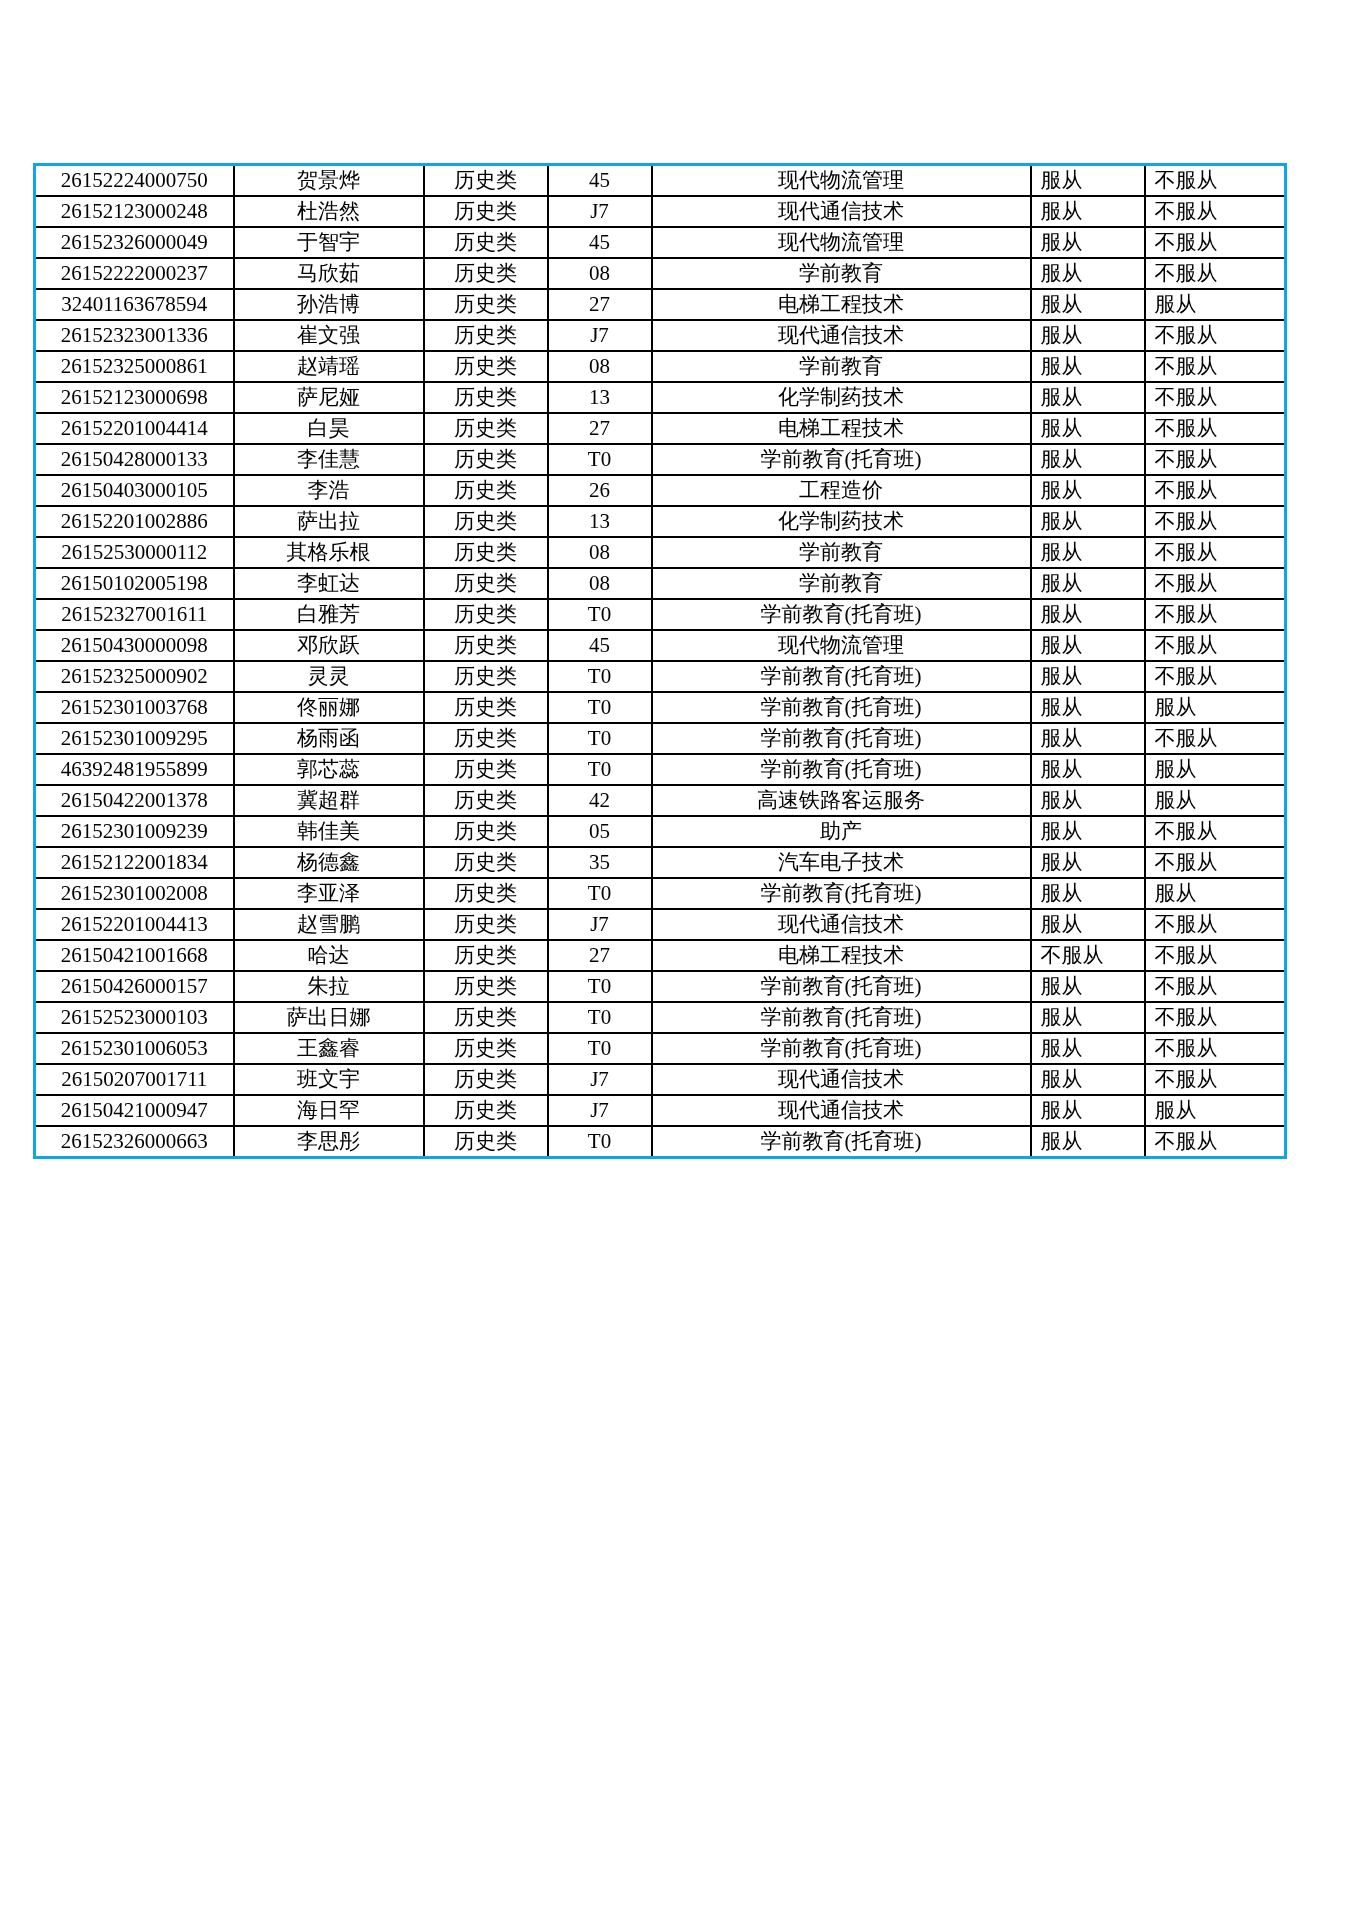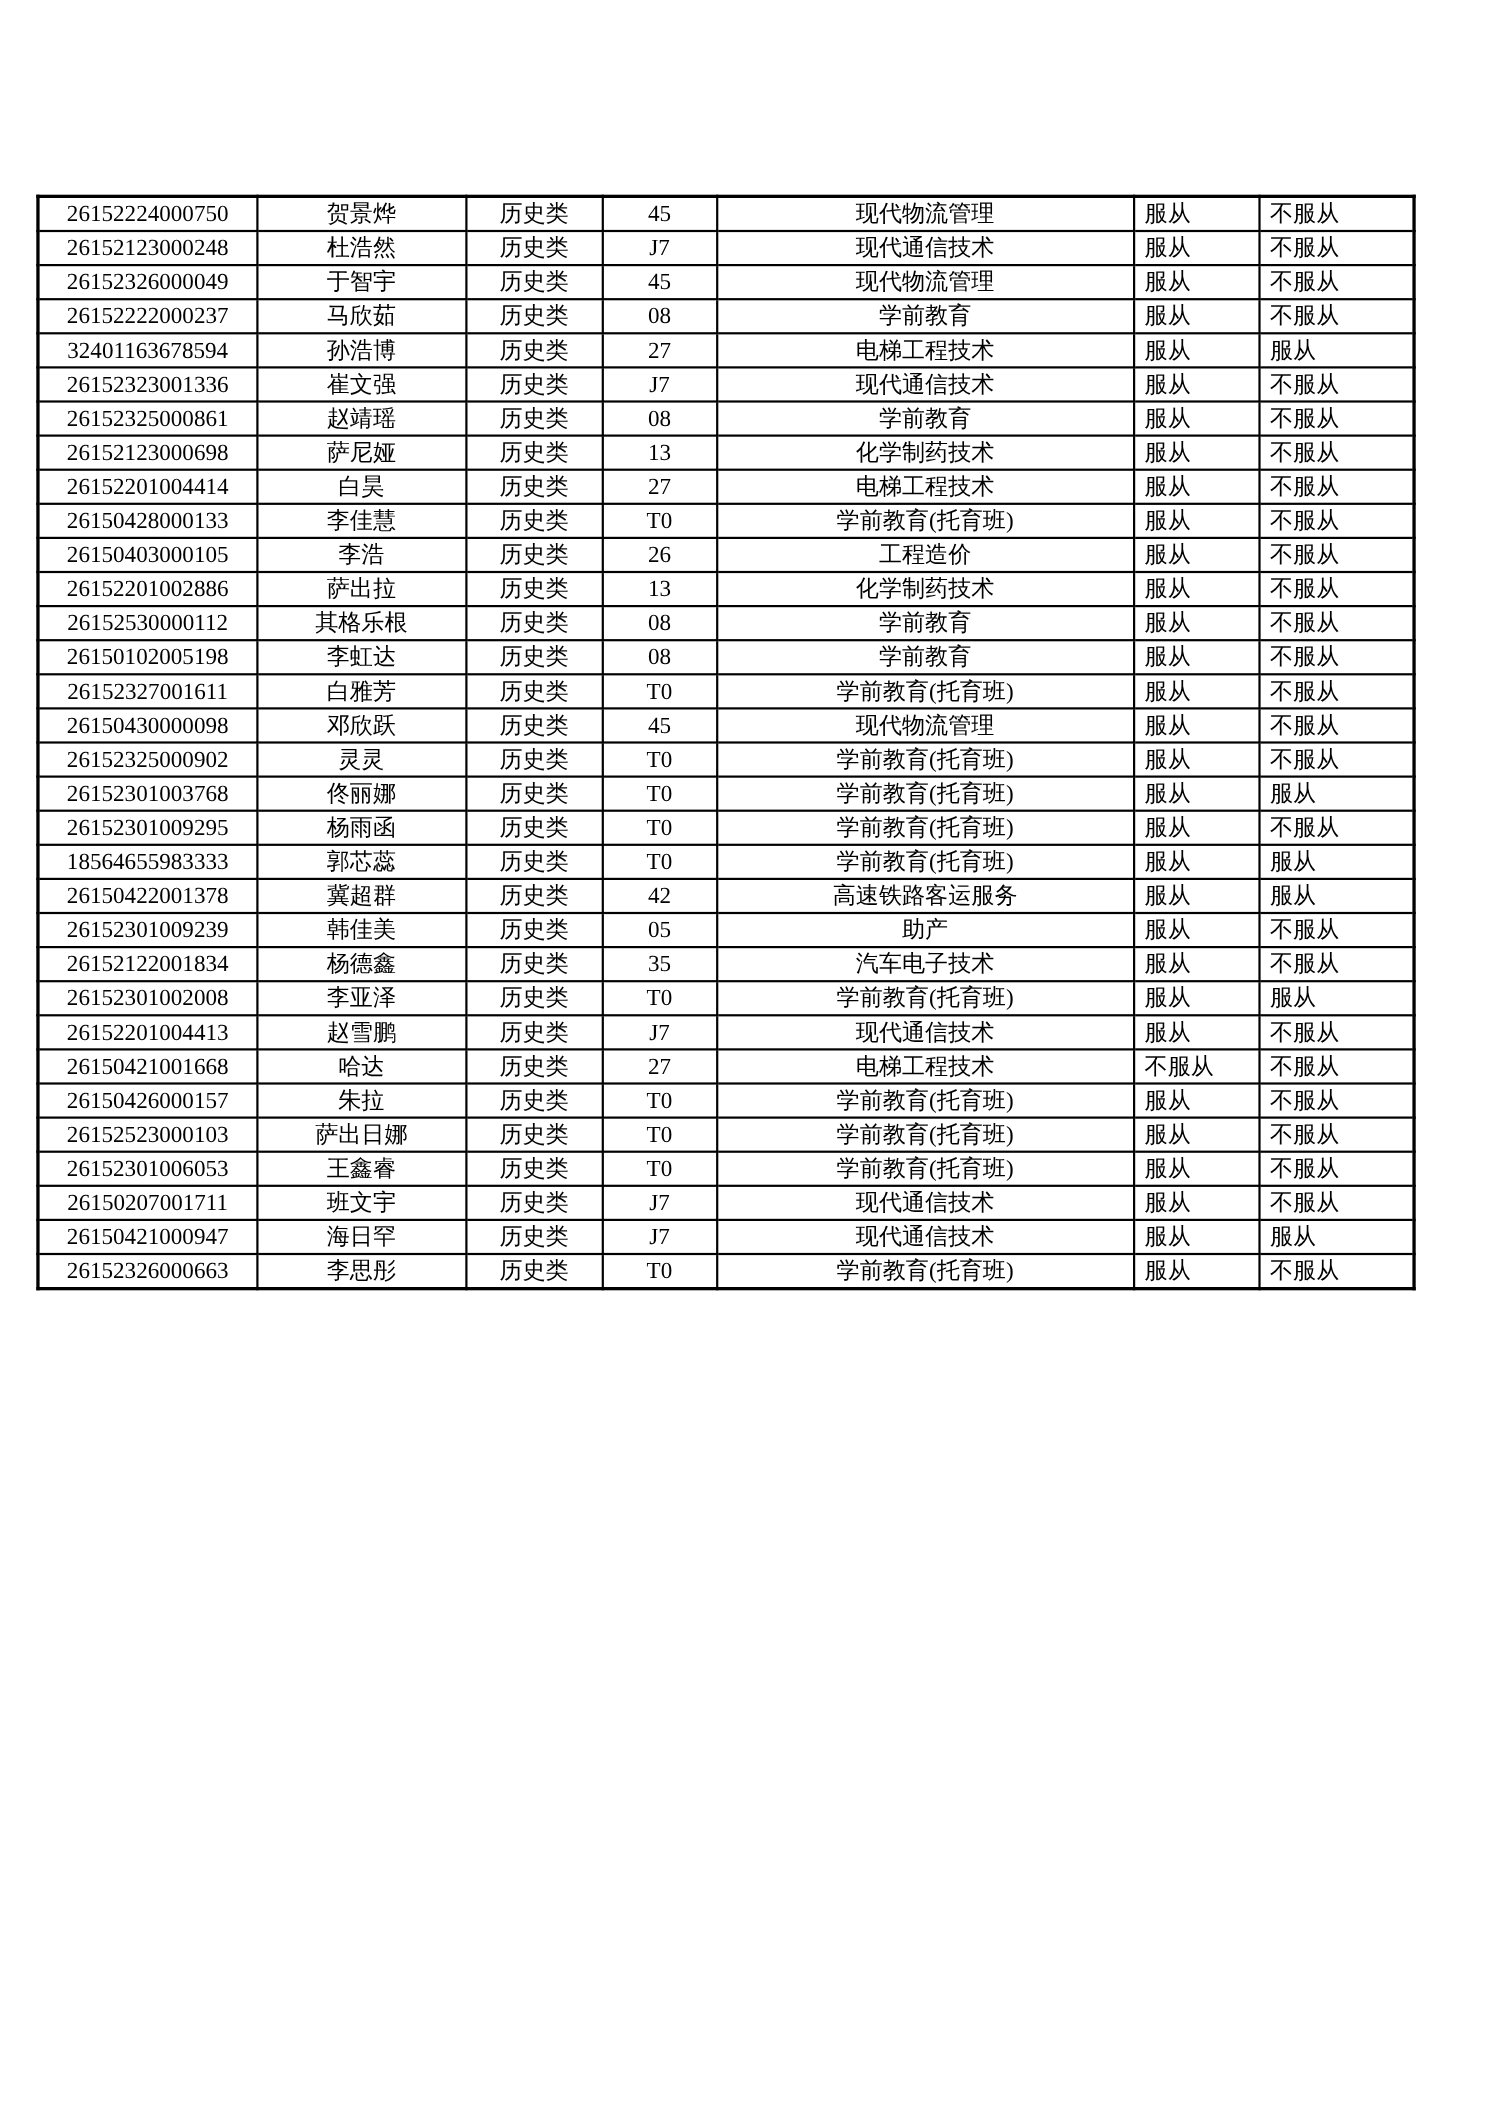--- a/index.html
+++ b/index.html
@@ -12,25 +12,25 @@
     width: 1358px;
     height: 1920px;
     background: #ffffff;
     color: #000000;
     font-family: "Liberation Serif", "DejaVu Serif", serif;
     overflow: hidden;
   }
   table.roster {
     position: absolute;
     left: 33px;
-    top: 177px;
+    top: 163px;
     width: 1251px;
     border-collapse: collapse;
     table-layout: fixed;
-    border: 3px solid #000000;
+    border: 3px solid #0ea5e9;
   }
   table.roster td {
     border: 2px solid #000000;
     height: 29px;
     padding: 0;
     font-size: 21px;
     line-height: 29px;
     text-align: center;
     white-space: nowrap;
     overflow: hidden;
@@ -250,21 +250,21 @@
     <td>杨雨函</td>
     <td>历史类</td>
     <td>T0</td>
     <td>学前教育(托育班)</td>
     <td class="align-left">服从</td>
     <td class="align-left">不服从</td>
   </tr>
 
 
   <tr>
-    <td>18564655983333</td>
+    <td>46392481955899</td>
     <td>郭芯蕊</td>
     <td>历史类</td>
     <td>T0</td>
     <td>学前教育(托育班)</td>
     <td class="align-left">服从</td>
     <td class="align-left">服从</td>
   </tr>
 
   <tr>
     <td>26150422001378</td>

